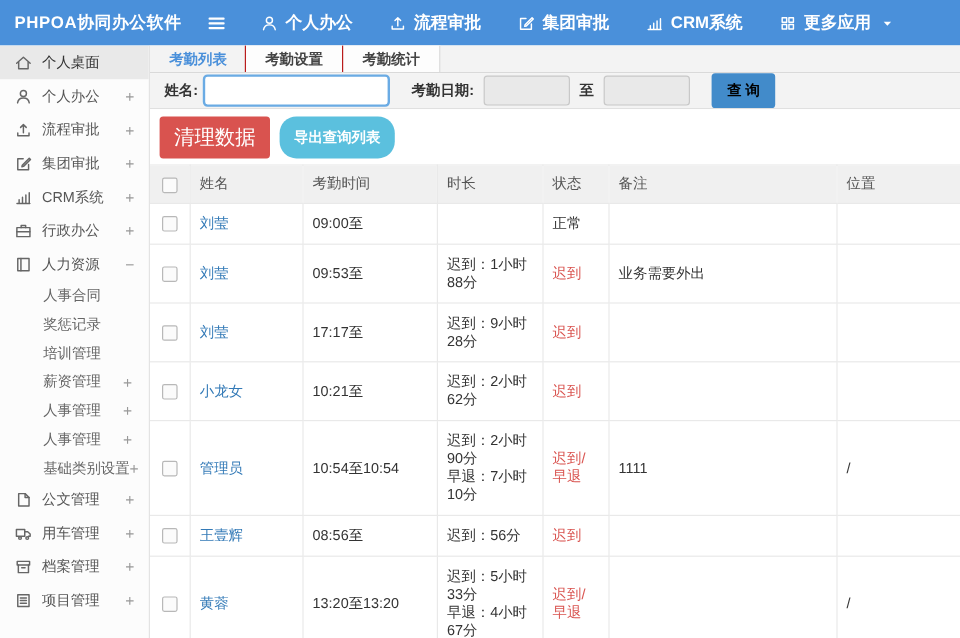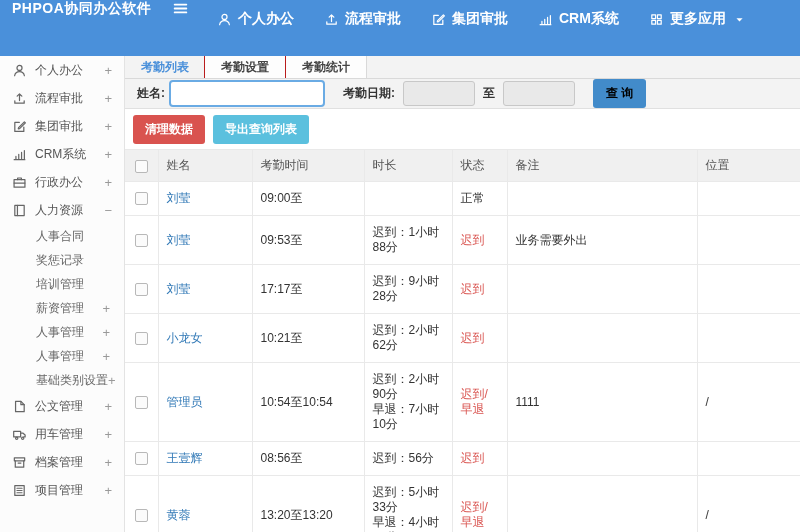--- a/index.html
+++ b/index.html
@@ -4,21 +4,21 @@
 <style>
   * { box-sizing: border-box; margin: 0; padding: 0; }
   :root{
     --topbar:#4a90da; --link:#337ab7; --red:#d9534f;
     --primary:#428bca; --danger:#d9534f; --info:#5bc0de;
   }
   html,body{ width:800px; height:532px; overflow:hidden; }
   body{ font-family:"Liberation Sans","DejaVu Sans",sans-serif; font-size:12px; color:#333; background:#fff; }
 
   
-  .topbar{ height:56px; background:var(--topbar); color:#fff; display:flex; align-items:flex-start; }
+  .topbar{ height:38px; background:var(--topbar); color:#fff; display:flex; align-items:center; }
   .logo{ width:158px; padding-left:12px; font-size:14px; font-weight:bold; letter-spacing:.5px; }
   .burger{ width:44px; display:flex; justify-content:center; align-items:center; cursor:pointer; }
   .topnav{ display:flex; align-items:center; }
   .nav-item{ display:flex; align-items:center; gap:6px; padding:0 15px; font-size:14px; font-weight:bold; cursor:pointer; height:38px; }
   .nav-ic{ display:flex; }
   .caret{ display:flex; margin-left:2px; }
 
   
   .layout{ display:flex; height:494px; }
 
@@ -42,22 +42,22 @@
 
   .filterbar{ height:40px; background:#f3f3f3; border-bottom:1px solid #e0e0e0; display:flex; align-items:center; padding:0 8px; }
   .flabel{ font-weight:bold; color:#333; margin:0 4px; white-space:nowrap; }
   .name-input{ width:156px; height:27px; border:2px solid #6aabe4; border-radius:4px; background:#fff; padding:0 6px; outline:none; font-size:12px; }
   .date-input{ width:72px; height:25px; background:#e9e9e9; border:1px solid #c8c8c8; border-radius:3px; margin:0 4px; }
   .filterbar .gap{ width:14px; }
   .search-btn{ margin-left:14px; background:var(--primary); color:#000000; border:none; border-radius:3px;
                padding:6px 13px; font-size:12px; font-weight:bold; cursor:pointer; }
 
   .actionbar{ padding:6px 8px 5px; background:#fff; display:flex; gap:8px; }
-  .btn-danger{ background:var(--danger); color:#fff; border:none; border-radius:3px; padding:6px 12px; font-weight:bold; cursor:pointer; font-size:12px; }
-  .btn-info{ background:var(--info); color:#fff; border:none; border-radius:3px; padding:6px 12px; font-weight:bold; cursor:pointer; font-size:12px; }
+  .btn-danger{ background:var(--danger); color:#fff; border:none; border-radius:3px; padding:6px 12px; font-weight:normal; cursor:pointer; font-size:17px; }
+  .btn-info{ background:var(--info); color:#fff; border:none; border-radius:14px; padding:6px 12px; font-weight:bold; cursor:pointer; font-size:12px; }
 
   
   table{ width:100%; border-collapse:collapse; font-size:12px; table-layout:fixed; }
   th,td{ border:1px solid #e9e9e9; text-align:left; overflow:hidden; }
   th:first-child, td:first-child{ border-left:none; }
   th:last-child, td:last-child{ border-right:none; }
   thead th{ background:#f0f0f0; color:#555; font-weight:normal; padding:7px 8px; }
   tbody td{ padding:9px 8px; color:#333; line-height:15px; vertical-align:middle; }
   .col-check{ width:33px; text-align:center; padding:7px 4px; }
   .col-name{ width:94px; } .col-time{ width:112px; } .col-dur{ width:88px; }
@@ -129,20 +129,29 @@
           <svg width="11" height="11" viewBox="0 0 16 16" fill="currentColor">
             <path d="M3.5 6l4.5 4.8L12.5 6z"></path>
           </svg>
         </span>
       </div>
     </div>
 </div>
 
 <div class="layout">
   <div class="sidebar" id="sidebar">
+      <div class="side-item active">
+        <span class="s-ic">
+          <svg width="15" height="15" viewBox="0 0 16 16" fill="none" stroke="currentColor" stroke-width="1.3" stroke-linecap="round" stroke-linejoin="round">
+            <path d="M2 8.2L8 2.9l6 5.3"></path>
+            <path d="M3.8 7.4v5.8h8.4V7.4"></path>
+          </svg>
+        </span>
+        <span class="s-label">个人桌面</span>
+      </div>
       <div class="side-item">
         <span class="s-ic">
           <svg width="15" height="15" viewBox="0 0 16 16" fill="none" stroke="currentColor" stroke-width="1.3" stroke-linecap="round" stroke-linejoin="round">
             <circle cx="8" cy="5.2" r="2.7"></circle>
             <path d="M2.8 13.6c.5-2.9 2.6-4.3 5.2-4.3s4.7 1.4 5.2 4.3"></path>
           </svg>
         </span>
         <span class="s-label">个人办公</span>
         <span class="expand">+</span>
       </div>

